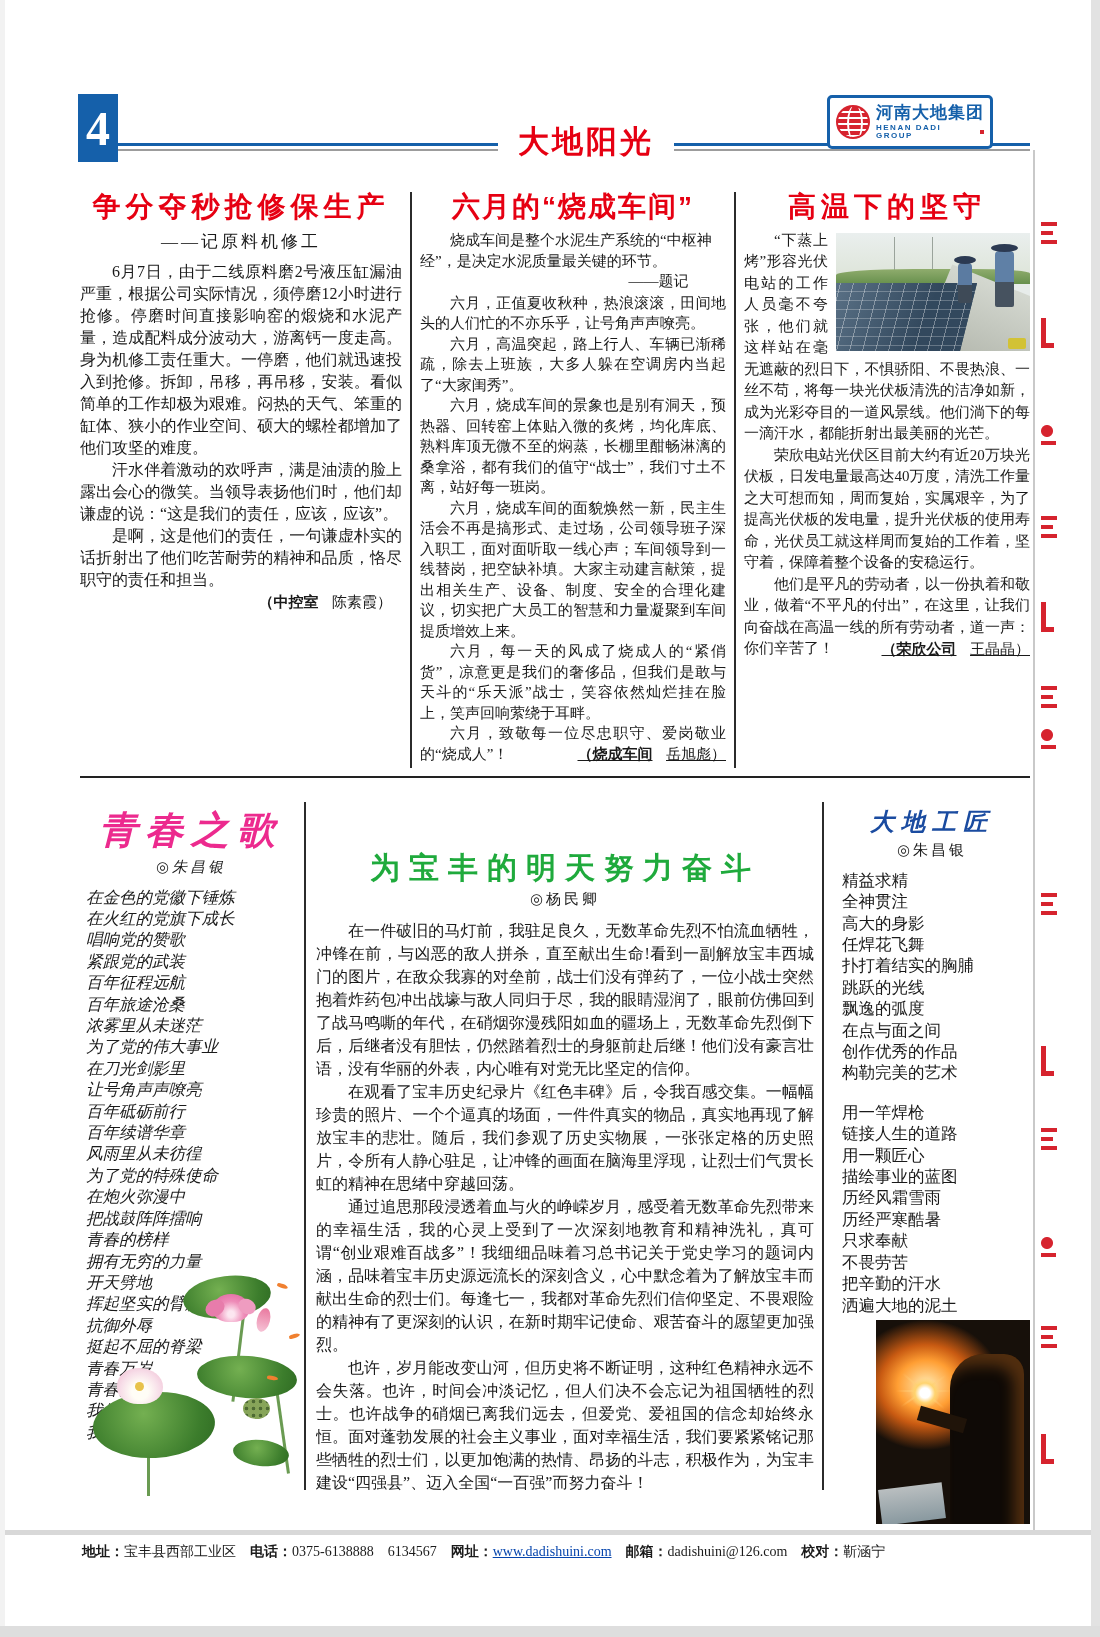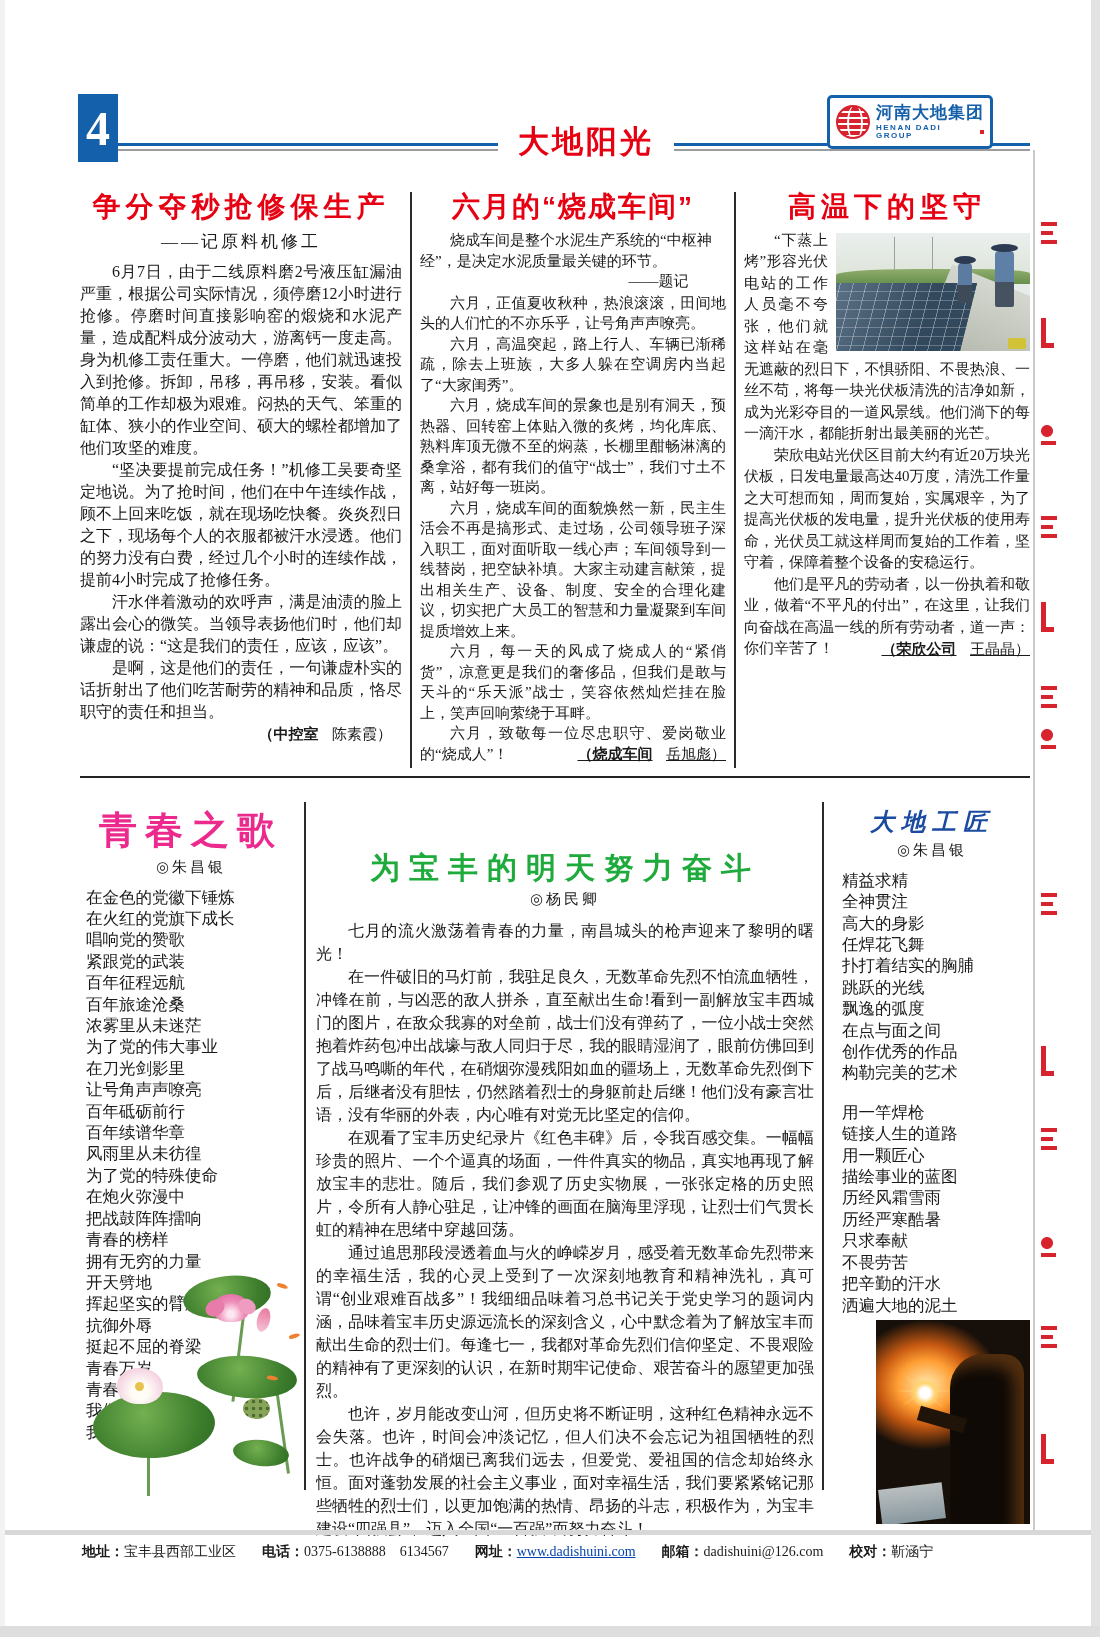--- a/index.html
+++ b/index.html
@@ -37,21 +37,21 @@
   .col{position:absolute;overflow:hidden;}
   .col-repair{left:80px;top:186px;width:322px;height:588px;}
   .col-kiln{left:420px;top:186px;width:306px;height:588px;}
   .col-heat{left:744px;top:186px;width:286px;height:588px;}
   .sep{position:absolute;width:2px;background:#2b2b2b;}
   .sep1{left:410px;top:192px;height:576px;}
   .sep2{left:734px;top:192px;height:576px;}
   .rule-mid{position:absolute;left:80px;top:776px;width:950px;height:2px;background:#222;}
   .sep3{left:304px;top:802px;height:688px;}
   .sep4{left:822px;top:802px;height:688px;}
-  .col-youth{left:82px;top:800px;width:218px;height:700px;}
+  .col-youth{left:82px;top:800px;width:218px;height:700px;font-style:italic;}
   .col-baofeng{left:316px;top:842px;width:498px;height:727px;}
   .col-craftsman{left:834px;top:800px;width:196px;height:725px;}
 
   
   .a-title{margin:4px 0 6px 0;text-align:center;color:#e60012;
            font-family:"Liberation Sans","DejaVu Sans",sans-serif;
            font-size:28px;font-weight:bold;letter-spacing:5px;line-height:1.2;}
   .a-title.tight{letter-spacing:2px;}
   .a-sub{text-align:center;font-size:17px;letter-spacing:3px;margin:2px 0 8px 0;}
   .a-body{text-align:justify;}
@@ -73,21 +73,21 @@
   .t-blue{color:#1a4ba0;font-size:24px;letter-spacing:7px;font-style:italic;font-family:"Liberation Serif","DejaVu Serif",serif;}
   .author{text-align:center;font-size:15px;letter-spacing:3px;margin:4px 0 10px 0;}
   .poem .pline{font-size:16.5px;line-height:21.4px;white-space:nowrap;}
   .col-youth .poem{padding-left:4px;}
   .col-craftsman .poem{padding-left:8px;}
   .stanza-gap{height:18px;}
   .col-baofeng .a-body{font-size:16px;line-height:23px;}
 
   
   .footer-rule{position:absolute;left:0;top:1530px;width:1100px;height:5px;background:#d8d8d8;}
-  .footer{position:absolute;left:82px;top:1543px;width:950px;display:flex;gap:26px;
+  .footer{position:absolute;left:82px;top:1543px;width:950px;display:flex;gap:14px;
           font-size:14px;align-items:baseline;white-space:nowrap;}
   .flabel{font-family:"Liberation Sans","DejaVu Sans",sans-serif;font-weight:bold;}
   .flink{color:#0645ad;text-decoration:underline;cursor:pointer;}
 
   
   .photo-solar{float:right;width:194px;height:118px;margin:3px 0 6px 8px;position:relative;
                overflow:hidden;background:#e7ecea;}
   .ps-sky{position:absolute;left:0;top:0;right:0;height:46px;background:linear-gradient(#eaefee,#dde4d8);}
   .ps-pole{position:absolute;top:4px;width:1px;height:40px;background:#9aa39b;}
   .ps-trees{position:absolute;left:0;right:0;top:36px;height:15px;border-radius:40% 30% 0 0;
@@ -186,21 +186,20 @@
         <span class="logo-dot"></span>
       </div>
     </div>
   </div>
 
   <section class="col col-repair">
     <h2 class="a-title">争分夺秒抢修保生产</h2>
     <div class="a-sub">——记原料机修工</div>
     <div class="a-body">
         <p class="para">6月7日，由于二线原料磨2号液压缸漏油严重，根据公司实际情况，须停磨12小时进行抢修。停磨时间直接影响窑的煅烧和水泥产量，造成配料成分波动大，游离钙一度走高。身为机修工责任重大。一停磨，他们就迅速投入到抢修。拆卸，吊移，再吊移，安装。看似简单的工作却极为艰难。闷热的天气、笨重的缸体、狭小的作业空间、硕大的螺栓都增加了他们攻坚的难度。</p>
-        <p class="para">“坚决要提前完成任务！”机修工吴要奇坚定地说。为了抢时间，他们在中午连续作战，顾不上回来吃饭，就在现场吃快餐。炎炎烈日之下，现场每个人的衣服都被汗水浸透。他们的努力没有白费，经过几个小时的连续作战，提前4小时完成了抢修任务。</p>
         <p class="para">汗水伴着激动的欢呼声，满是油渍的脸上露出会心的微笑。当领导表扬他们时，他们却谦虚的说：“这是我们的责任，应该，应该”。</p>
         <p class="para">是啊，这是他们的责任，一句谦虚朴实的话折射出了他们吃苦耐劳的精神和品质，恪尽职守的责任和担当。</p>
       </div>
     <div class="byline">
       <span class="byl-org">（中控室</span><span class="byl-name">陈素霞）</span>
     </div>
   </section>
 
   <div class="sep sep1"></div>
 
@@ -284,21 +283,20 @@
         <div class="pline">我们为青春颂扬</div>
       </div>
   </section>
 
   <div class="sep sep3"></div>
 
   <section class="col col-baofeng">
     <h2 class="p-title t-green">为宝丰的明天努力奋斗</h2>
     <div class="author">◎杨民卿</div>
     <div class="a-body">
-        <p class="para">七月的流火激荡着青春的力量，南昌城头的枪声迎来了黎明的曙光！</p>
         <p class="para">在一件破旧的马灯前，我驻足良久，无数革命先烈不怕流血牺牲，冲锋在前，与凶恶的敌人拼杀，直至献出生命!看到一副解放宝丰西城门的图片，在敌众我寡的对垒前，战士们没有弹药了，一位小战士突然抱着炸药包冲出战壕与敌人同归于尽，我的眼睛湿润了，眼前仿佛回到了战马鸣嘶的年代，在硝烟弥漫残阳如血的疆场上，无数革命先烈倒下后，后继者没有胆怯，仍然踏着烈士的身躯前赴后继！他们没有豪言壮语，没有华丽的外表，内心唯有对党无比坚定的信仰。</p>
         <p class="para">在观看了宝丰历史纪录片《红色丰碑》后，令我百感交集。一幅幅珍贵的照片、一个个逼真的场面，一件件真实的物品，真实地再现了解放宝丰的悲壮。随后，我们参观了历史实物展，一张张定格的历史照片，令所有人静心驻足，让冲锋的画面在脑海里浮现，让烈士们气贯长虹的精神在思绪中穿越回荡。</p>
         <p class="para">通过追思那段浸透着血与火的峥嵘岁月，感受着无数革命先烈带来的幸福生活，我的心灵上受到了一次深刻地教育和精神洗礼，真可谓“创业艰难百战多”！我细细品味着习总书记关于党史学习的题词内涵，品味着宝丰历史源远流长的深刻含义，心中默念着为了解放宝丰而献出生命的烈士们。每逢七一，我都对革命先烈们信仰坚定、不畏艰险的精神有了更深刻的认识，在新时期牢记使命、艰苦奋斗的愿望更加强烈。</p>
         <p class="para">也许，岁月能改变山河，但历史将不断证明，这种红色精神永远不会失落。也许，时间会冲淡记忆，但人们决不会忘记为祖国牺牲的烈士。也许战争的硝烟已离我们远去，但爱党、爱祖国的信念却始终永恒。面对蓬勃发展的社会主义事业，面对幸福生活，我们要紧紧铭记那些牺牲的烈士们，以更加饱满的热情、昂扬的斗志，积极作为，为宝丰建设“四强县”、迈入全国“一百强”而努力奋斗！</p>
       </div>
   </section>
 
   <div class="sep sep4"></div>
 
   <section class="col col-craftsman">

